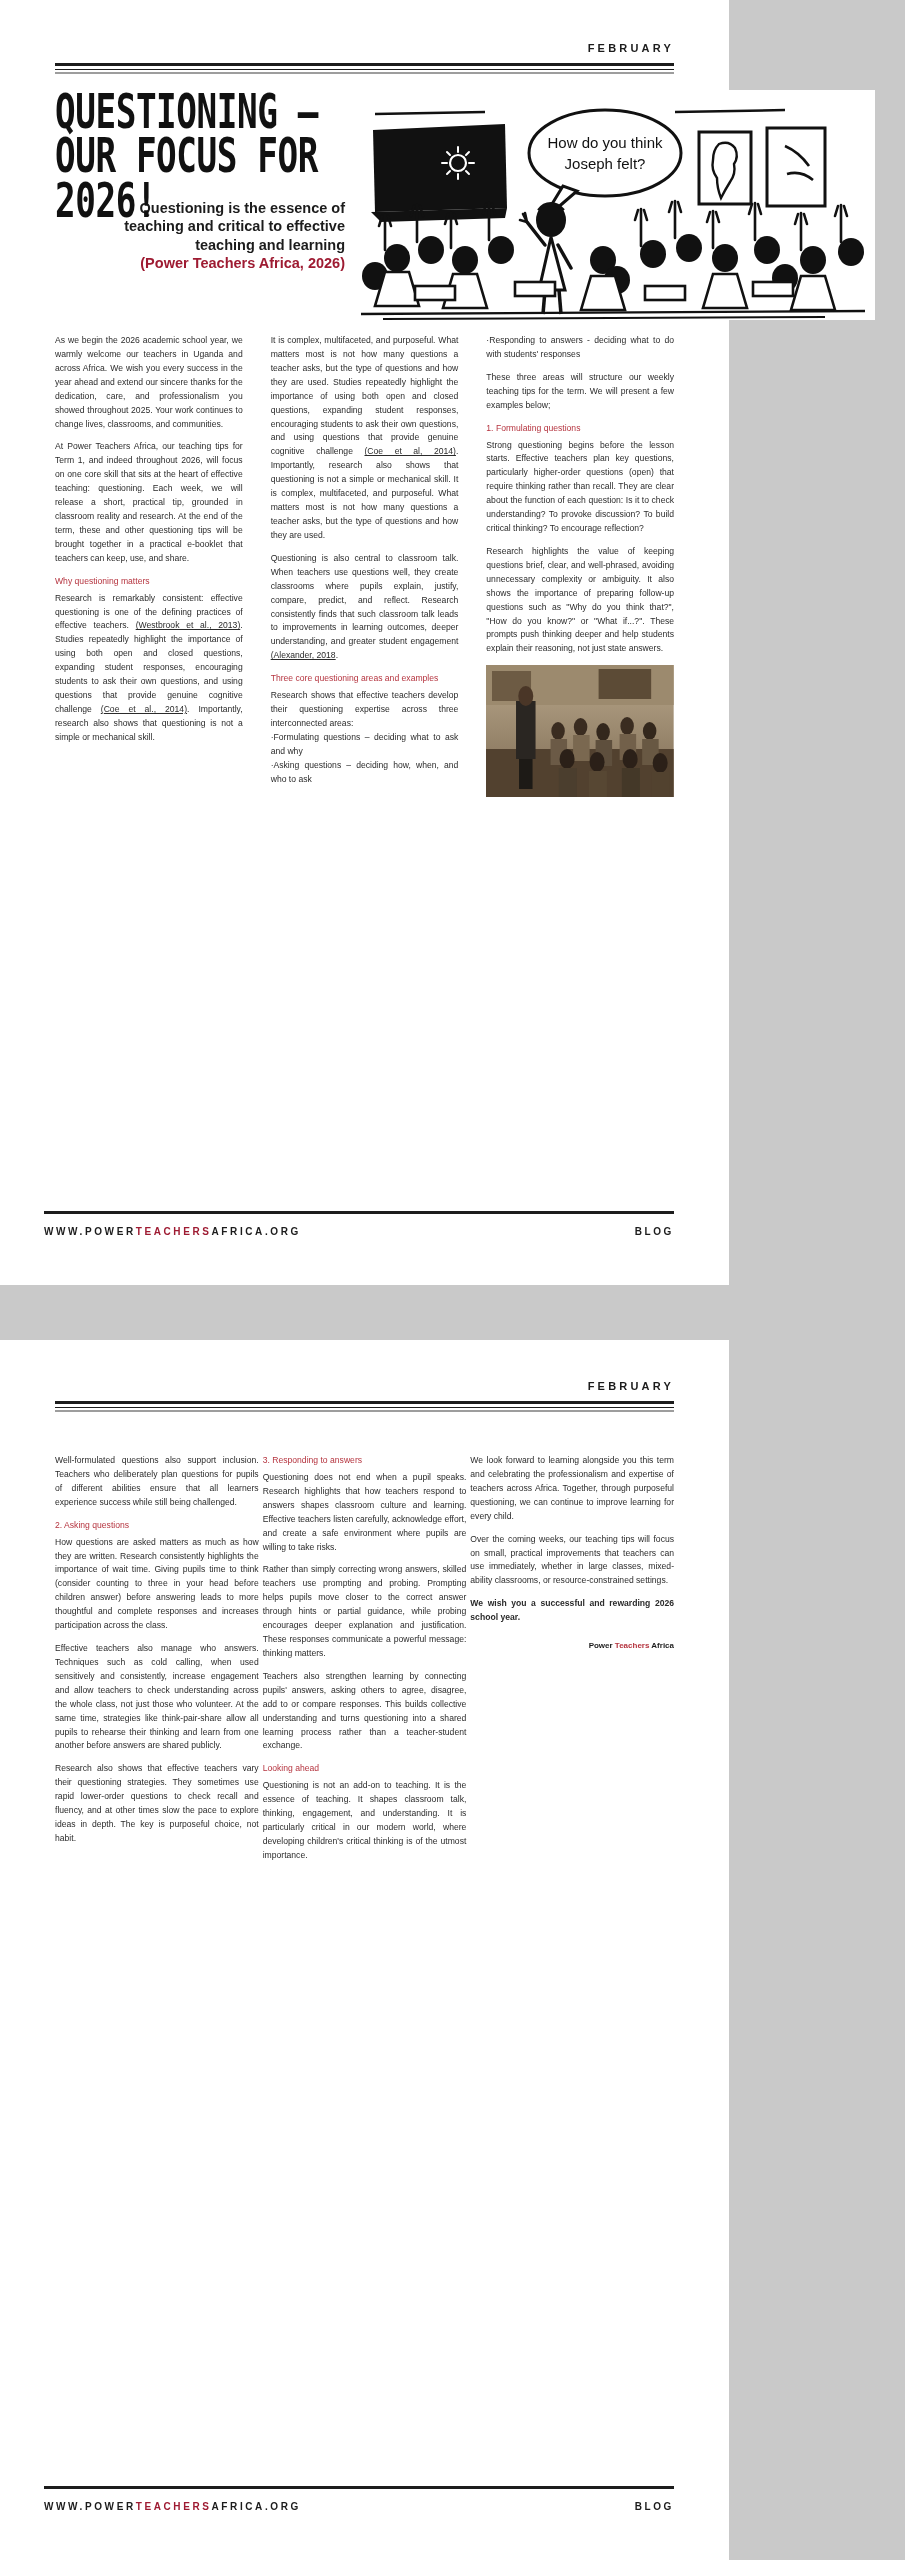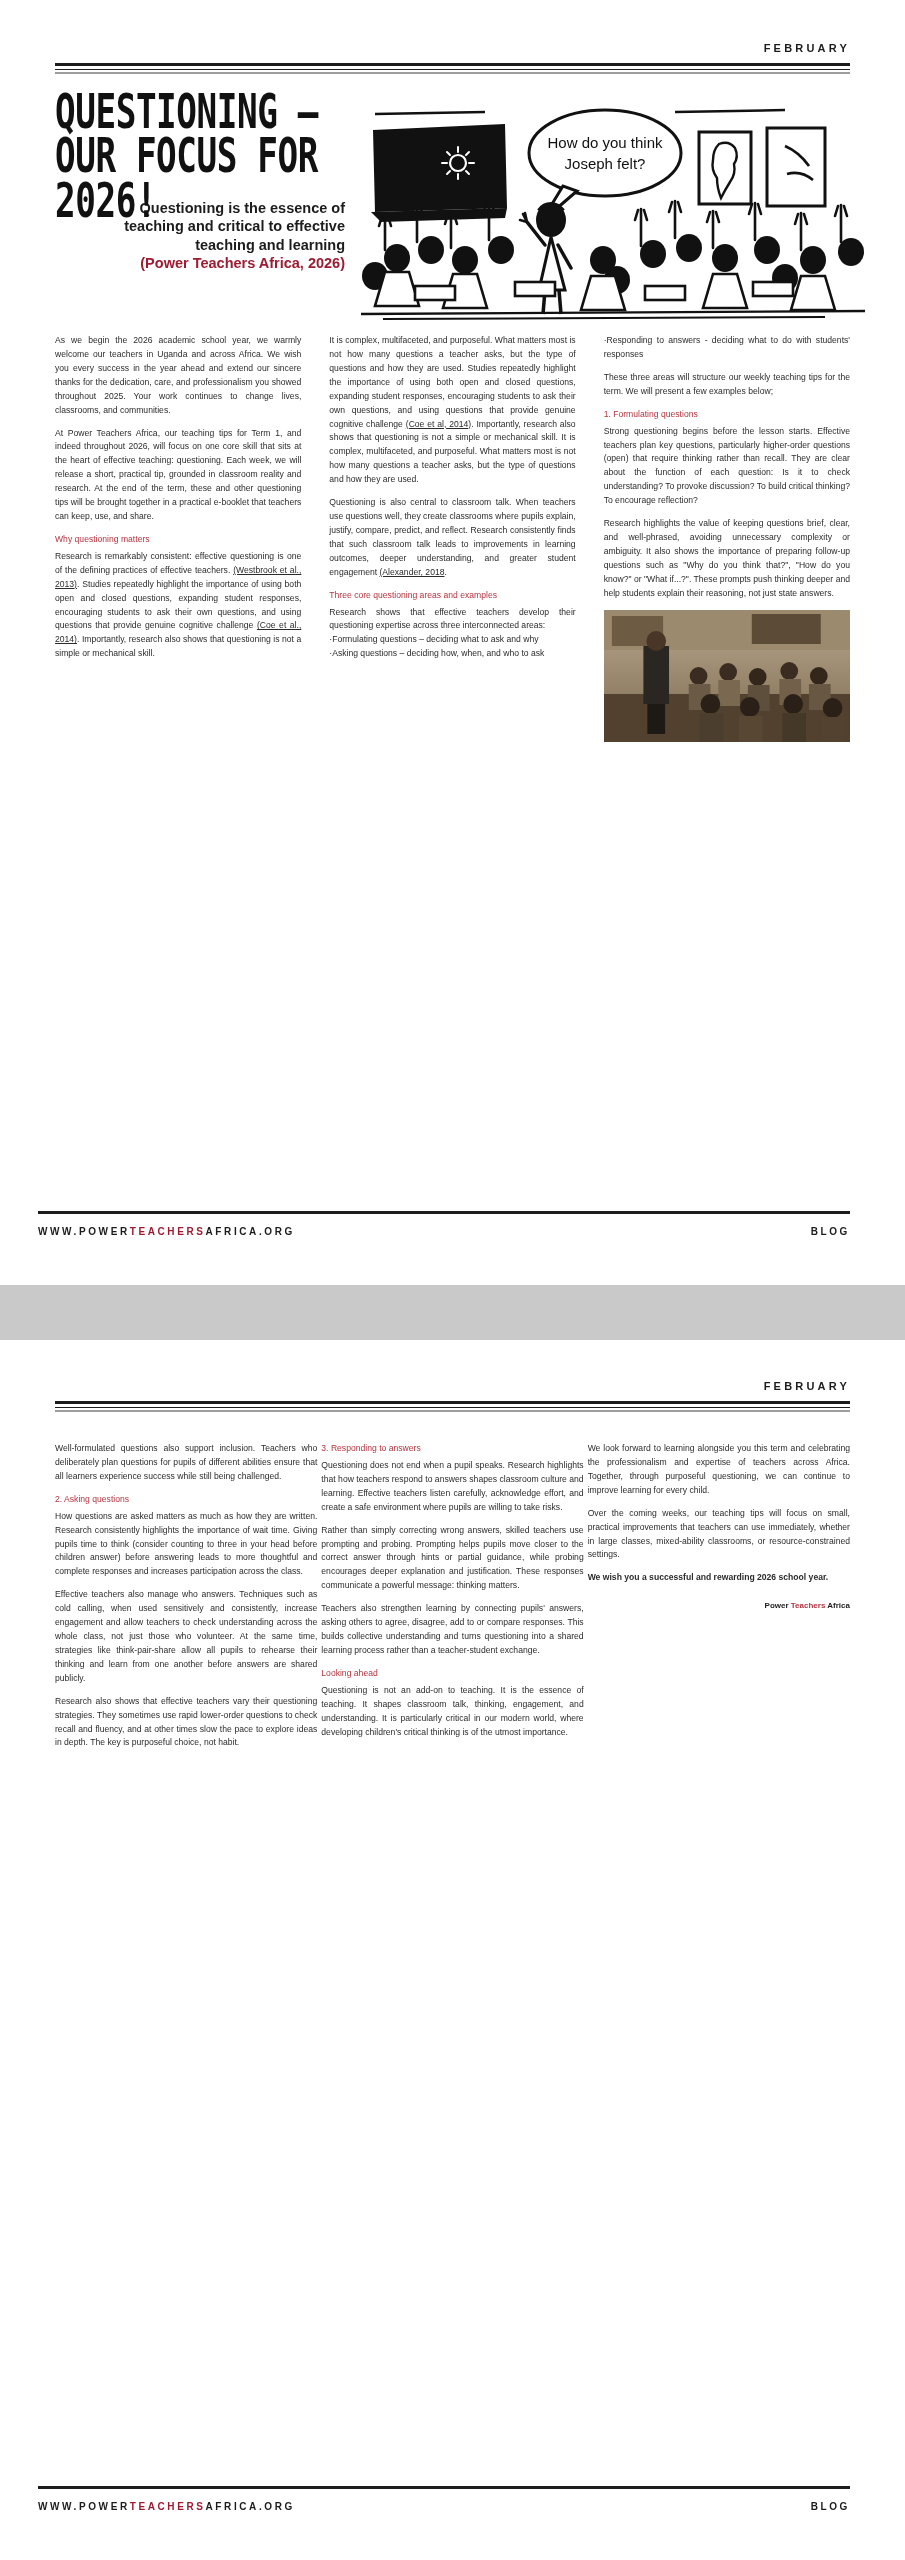--- a/index.html
+++ b/index.html
@@ -4,21 +4,21 @@
 <style>
   * { box-sizing: border-box; margin: 0; padding: 0; }
   html, body {
     width: 905px;
     background: #c9c9c9;
     font-family: "Liberation Sans", sans-serif;
   }
   body { padding: 0; }
 
   .page {
-    width: 905px;
+    width: 729px;
     background: #ffffff;
     position: relative;
     padding: 0 0 0 0;
   }
   .page-one { height: 1285px; }
   .page-gap { height: 55px; background: #c9c9c9; width: 905px; }
   .page-two { height: 1220px; }
 
   
   .masthead {
@@ -109,21 +109,21 @@
     height: 132px;
     margin-top: 8px;
     position: relative;
     overflow: hidden;
     border: 0;
   }
 
   
   .footer {
     position: absolute;
-    left: 38px; right: 55px;
+    left: 44px; right: 55px;
     bottom: 48px;
   }
   .footer .fline { height: 3px; background: #1c1c1c; }
   .footer .frow {
     display: flex;
     justify-content: space-between;
     align-items: center;
     margin-top: 12px;
   }
   .footer .url {
@@ -139,22 +139,21 @@
     letter-spacing: 2.6px;
     color: #1c1c1c;
     margin-left: 8px;
   }
 
   
   .p2-head { padding: 40px 55px 0 55px; }
   .p2-cols {
     display: flex;
     gap: 4px;
-    padding: 18px 55px 0 55px;
-    margin-top: 12px;
+    padding: 42px 55px 0 55px;
   }
   .sig {
     margin-top: 16px;
     text-align: right;
     font-size: 8px;
     font-weight: bold;
     color: #1c1c1c;
   }
   .sig .red { color: #b5343f; }
   .bold-close {

